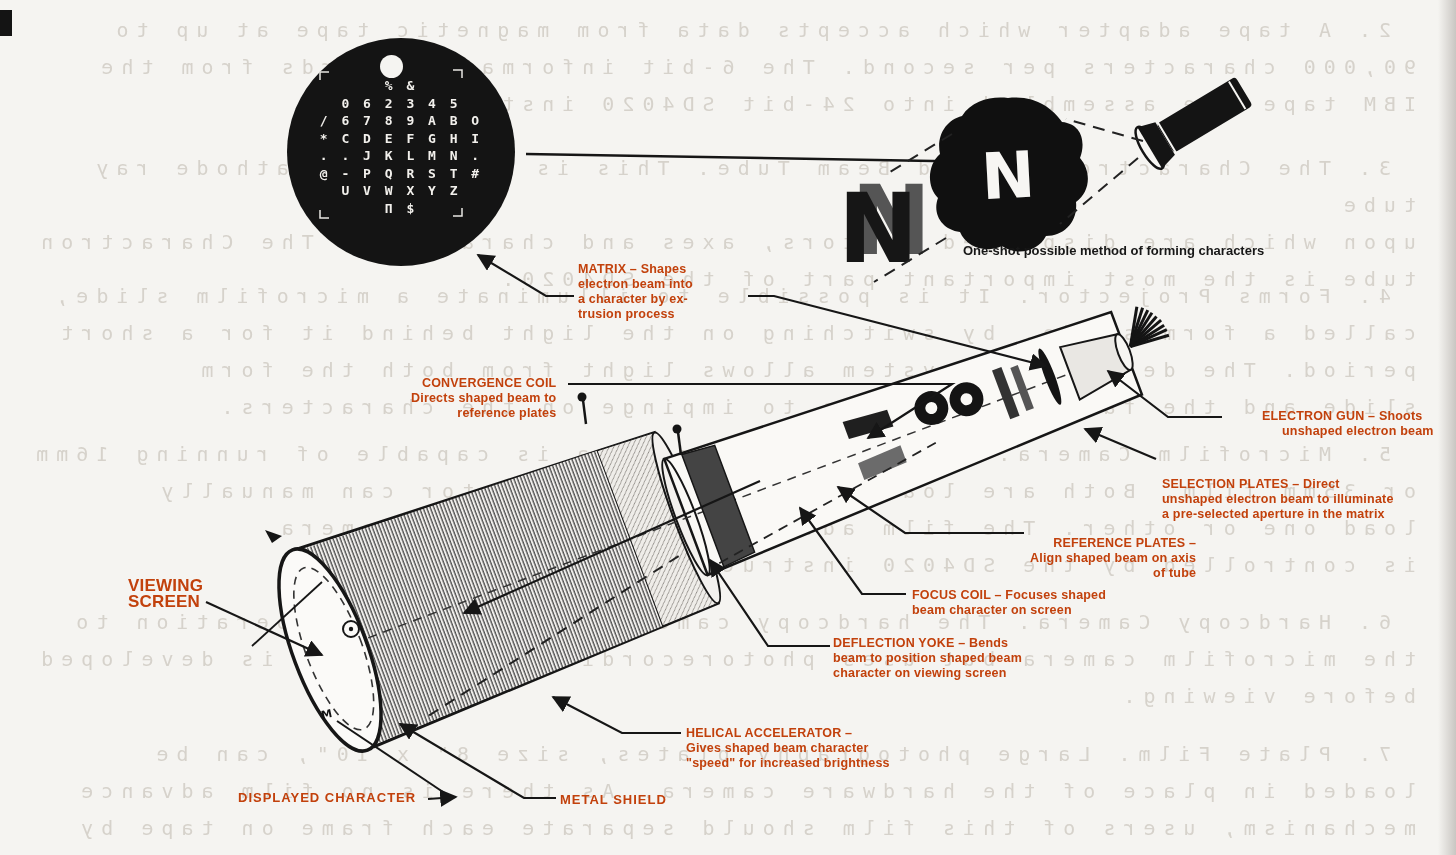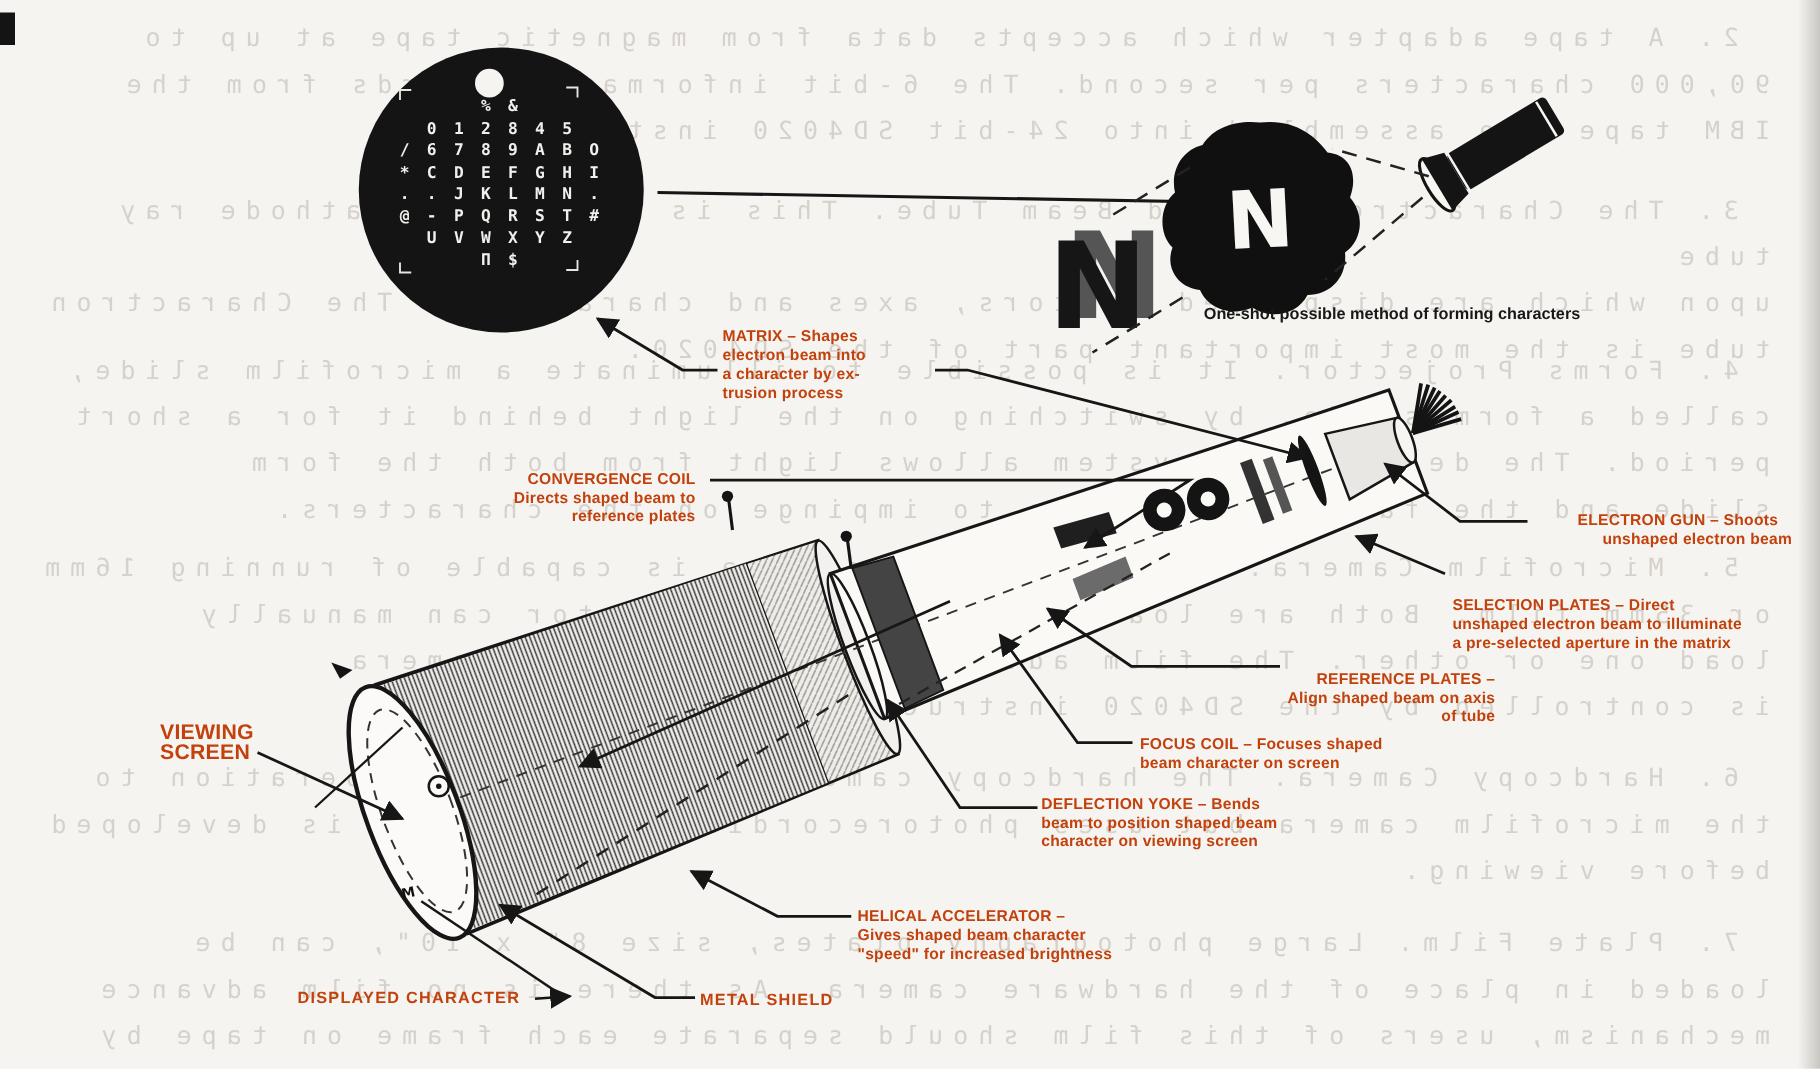--- a/index.html
+++ b/index.html
@@ -66,21 +66,21 @@
   <div class="blk b6">7.  Plate Film.  Large photography plates, size 8" x 10", can be
 loaded in place of the hardware camera.  As there is no film advance
 mechanism, users of this film should separate each frame on tape by
 filemarks so that the sequences appear on these plates.</div>
 </div>
 
 <div class="disk">
   <div class="hole"></div>
   <div class="rows">
     <div>% &amp;</div>
-    <div>0 1 2 8 4 5</div>
+    <div>0 6 2 3 4 5</div>
     <div>/ 6 7 8 9 A B O</div>
     <div>* C D E F G H I</div>
     <div>. . J K L M N .</div>
     <div>@ - P Q R S T #</div>
     <div>U V W X Y Z</div>
     <div>Π $</div>
   </div>
 </div>
 
 <svg class="art" width="1456" height="855" viewBox="0 0 1456 855">

